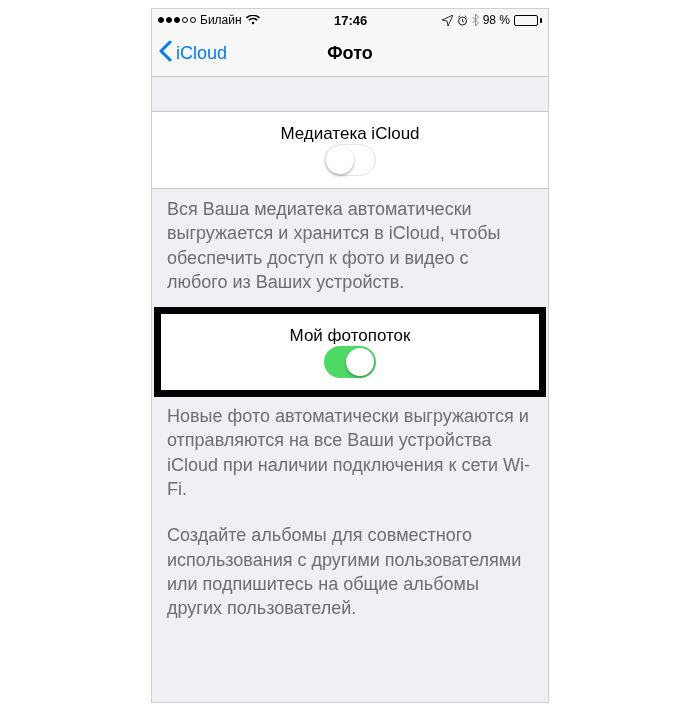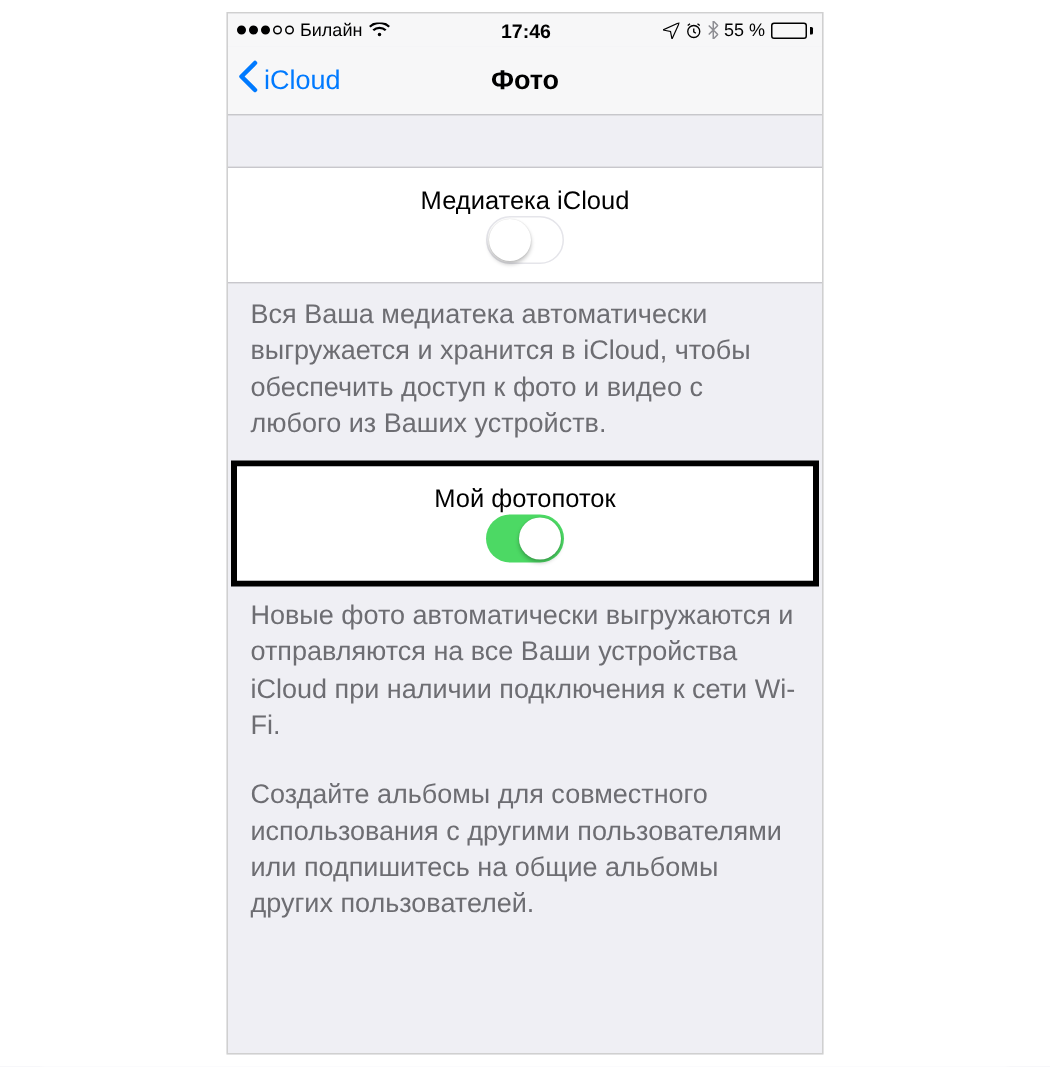--- a/index.html
+++ b/index.html
@@ -118,21 +118,21 @@
   .knob {
     width: 28px; height: 28px; border-radius: 50%;
     background: #fff;
     box-shadow: 0 2px 3px rgba(0,0,0,0.25), 0 0 1px rgba(0,0,0,0.15);
     position: absolute; top: 50%; transform: translateY(-50%);
   }
   .switch.off .knob { left: 1px; }
   .switch.on  .knob { right: 2px; }
 
   .highlight-wrap {
-    border: 4px solid #000000;
+    border: 7px solid #000000;
     margin: -1px 2px;
   }
   .highlight-wrap .cell { border-top: none; border-bottom: none; }
 
 </style>
 </head>
 <body>
 
 <div class="outer">
   <div class="phone">
@@ -165,21 +165,21 @@
               <circle cx="5.5" cy="6" r="4" fill="none" stroke="#000" stroke-width="0.9"></circle>
               <path d="M5.5 4v2.2l1.4 1" fill="none" stroke="#000" stroke-width="0.9"></path>
               <path d="M1.5 2 L3 0.8 M9.5 2 L8 0.8" stroke="#000" stroke-width="0.9"></path>
             </svg>
         </span>
         <span class="bt-icon">
           <svg width="7" height="12" viewBox="0 0 7 12">
               <path d="M3.5 0v12l3-3-6-6m0 6 6-6-3-3" fill="none" stroke="#8e8e93" stroke-width="1"></path>
             </svg>
         </span>
-        <span style="font-size:12px;">55 %</span>
+        <span style="font-size:12px;">98 %</span>
         <span class="battery">
           <span class="battery-body"><span class="battery-fill" style="width:55%"></span></span>
           <span class="battery-cap"></span>
         </span>
       </div>
     </div>
 
     <div class="nav-bar">
       <div class="back-btn">
         <span>

